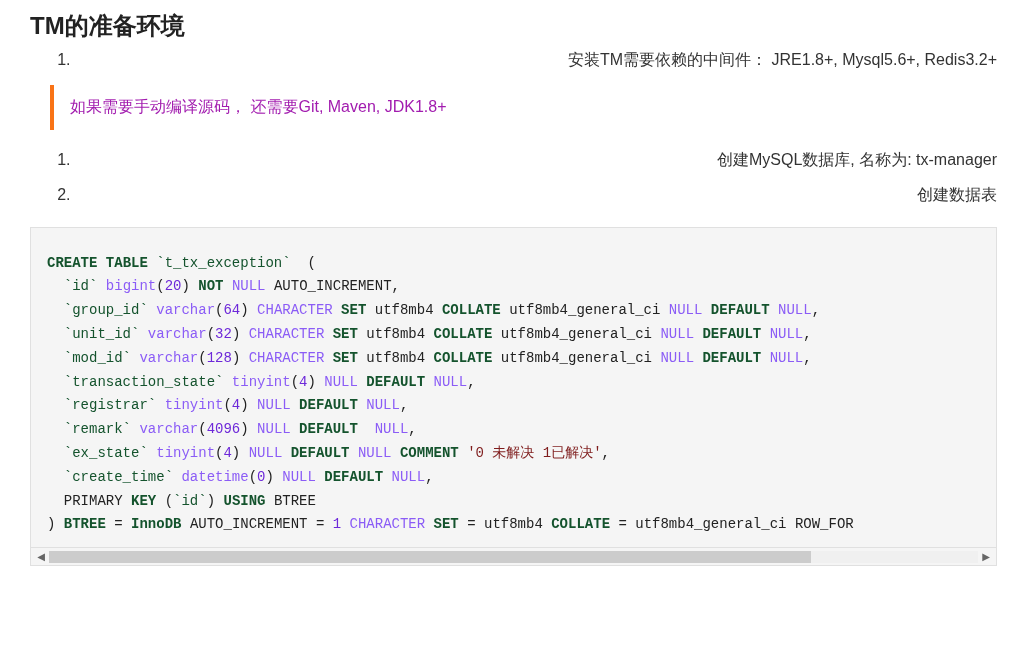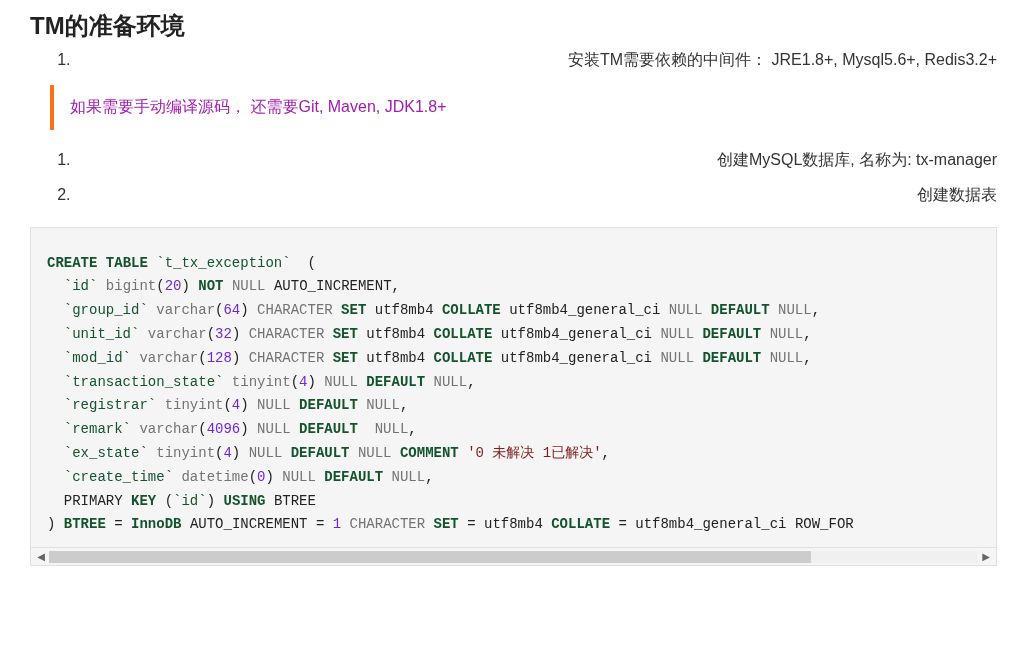--- a/index.html
+++ b/index.html
@@ -51,21 +51,21 @@
     }
     .code-block pre {
       white-space: pre;
       font-family: inherit;
     }
     
     .kw { font-weight: 700; color: #14532d; }
     .str { color: #7f1d1d; }
     .bt { color: #14532d; } 
     .num, .ty { color: #6d28d9; }
-    .typekw { color: #737373; }
+    .typekw { color: #8b5cf6; }
     .watermark {
       position: absolute;
       right: 20px;
       bottom: 4px;
       color: #eee;
       font-size: 12px;
       font-family: -apple-system, sans-serif;
     }
     
     .scrollbar-wrap {

